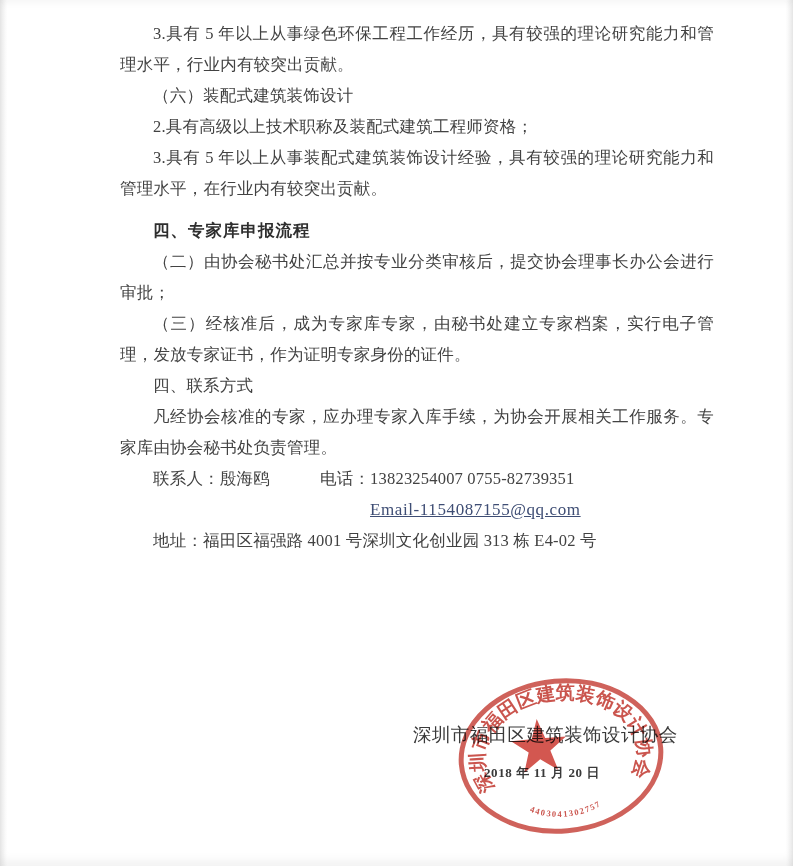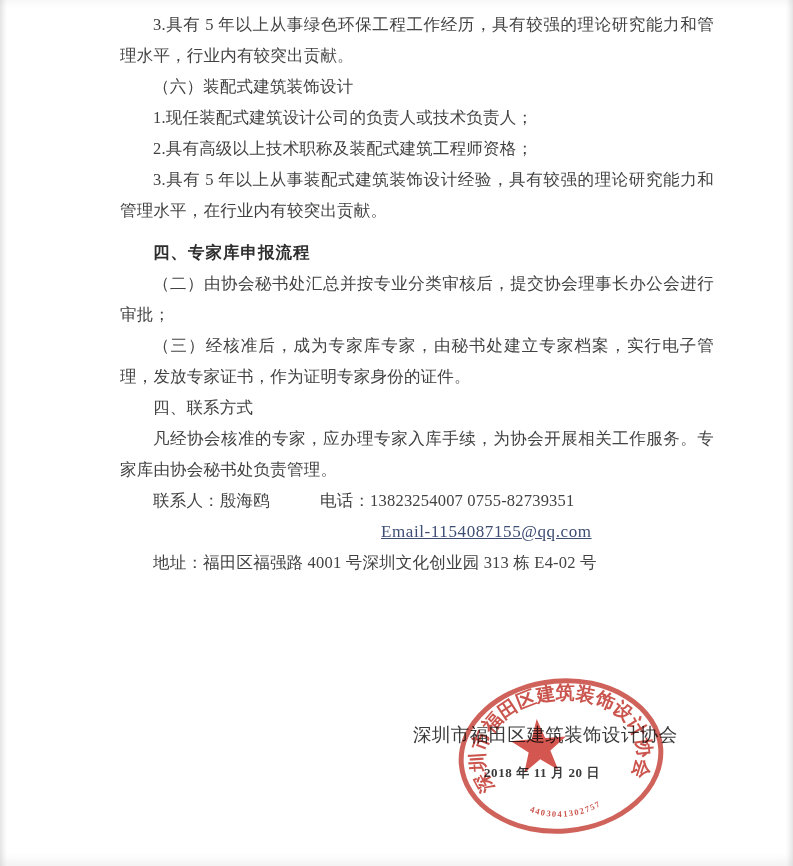--- a/index.html
+++ b/index.html
@@ -9,21 +9,21 @@
     margin:0;
     overflow:hidden;
     font-family:"Liberation Serif","DejaVu Serif",serif;
     color:#424242;
     background:
       linear-gradient(90deg, #ededed 0px, #ffffff 7px, #ffffff 786px, #eeeeee 793px),
       #ffffff;
     box-shadow: inset 0 -6px 10px rgba(0,0,0,0.05), inset 0 4px 6px rgba(0,0,0,0.03);
   }
   .content {
-    position:absolute; left:120px; top:9px; width:594px;
+    position:absolute; left:120px; top:18px; width:594px;
   }
   .content p {
     margin:0;
     font-size:16.5px;
     line-height:31px;
     letter-spacing:0.2px;
     text-align:justify;
     text-indent:2em;
     word-break:break-all;
   }
@@ -39,21 +39,20 @@
     text-align:left;
     margin-left:250px;
     word-break:normal;
   }
   .content p.email span {
     color:#3e4d74;
     text-decoration:underline;
     letter-spacing:0.6px;
     font-size:17px;
     cursor:pointer;
-    margin-left:11px;
   }
   .sig-org {
     position:absolute; left:413px; top:722px;
     font-size:18.5px; letter-spacing:0.4px; color:#3a3a3a;
     white-space:nowrap;
   }
   .sig-date {
     position:absolute; left:484px; top:764px;
     font-size:13px; letter-spacing:0.6px; color:#3a3a3a;
     white-space:nowrap;
@@ -72,21 +71,20 @@
   }
 </style>
 </head>
 <body>
 
 <div class="page">
 
   <div class="content" id="paragraphs">
       <p class="body">3.具有 5 年以上从事绿色环保工程工作经历，具有较强的理论研究能力和管理水平，行业内有较突出贡献。</p>
       <p class="body">（六）装配式建筑装饰设计</p>
-      <p class="body">1.现任装配式建筑设计公司的负责人或技术负责人；</p>
       <p class="body">2.具有高级以上技术职称及装配式建筑工程师资格；</p>
       <p class="body">3.具有 5 年以上从事装配式建筑装饰设计经验，具有较强的理论研究能力和管理水平，在行业内有较突出贡献。</p>
       <p class="heading">四、专家库申报流程</p>
       <p class="body">（二）由协会秘书处汇总并按专业分类审核后，提交协会理事长办公会进行审批；</p>
       <p class="body">（三）经核准后，成为专家库专家，由秘书处建立专家档案，实行电子管理，发放专家证书，作为证明专家身份的证件。</p>
       <p class="body">四、联系方式</p>
       <p class="body">凡经协会核准的专家，应办理专家入库手续，为协会开展相关工作服务。专家库由协会秘书处负责管理。</p>
       <p class="body">联系人：殷海鸥　　　电话：13823254007 0755-82739351</p>
       <p class="email"><span>Email-1154087155@qq.com</span></p>
       <p class="body">地址：福田区福强路 4001 号深圳文化创业园 313 栋 E4-02 号</p>

